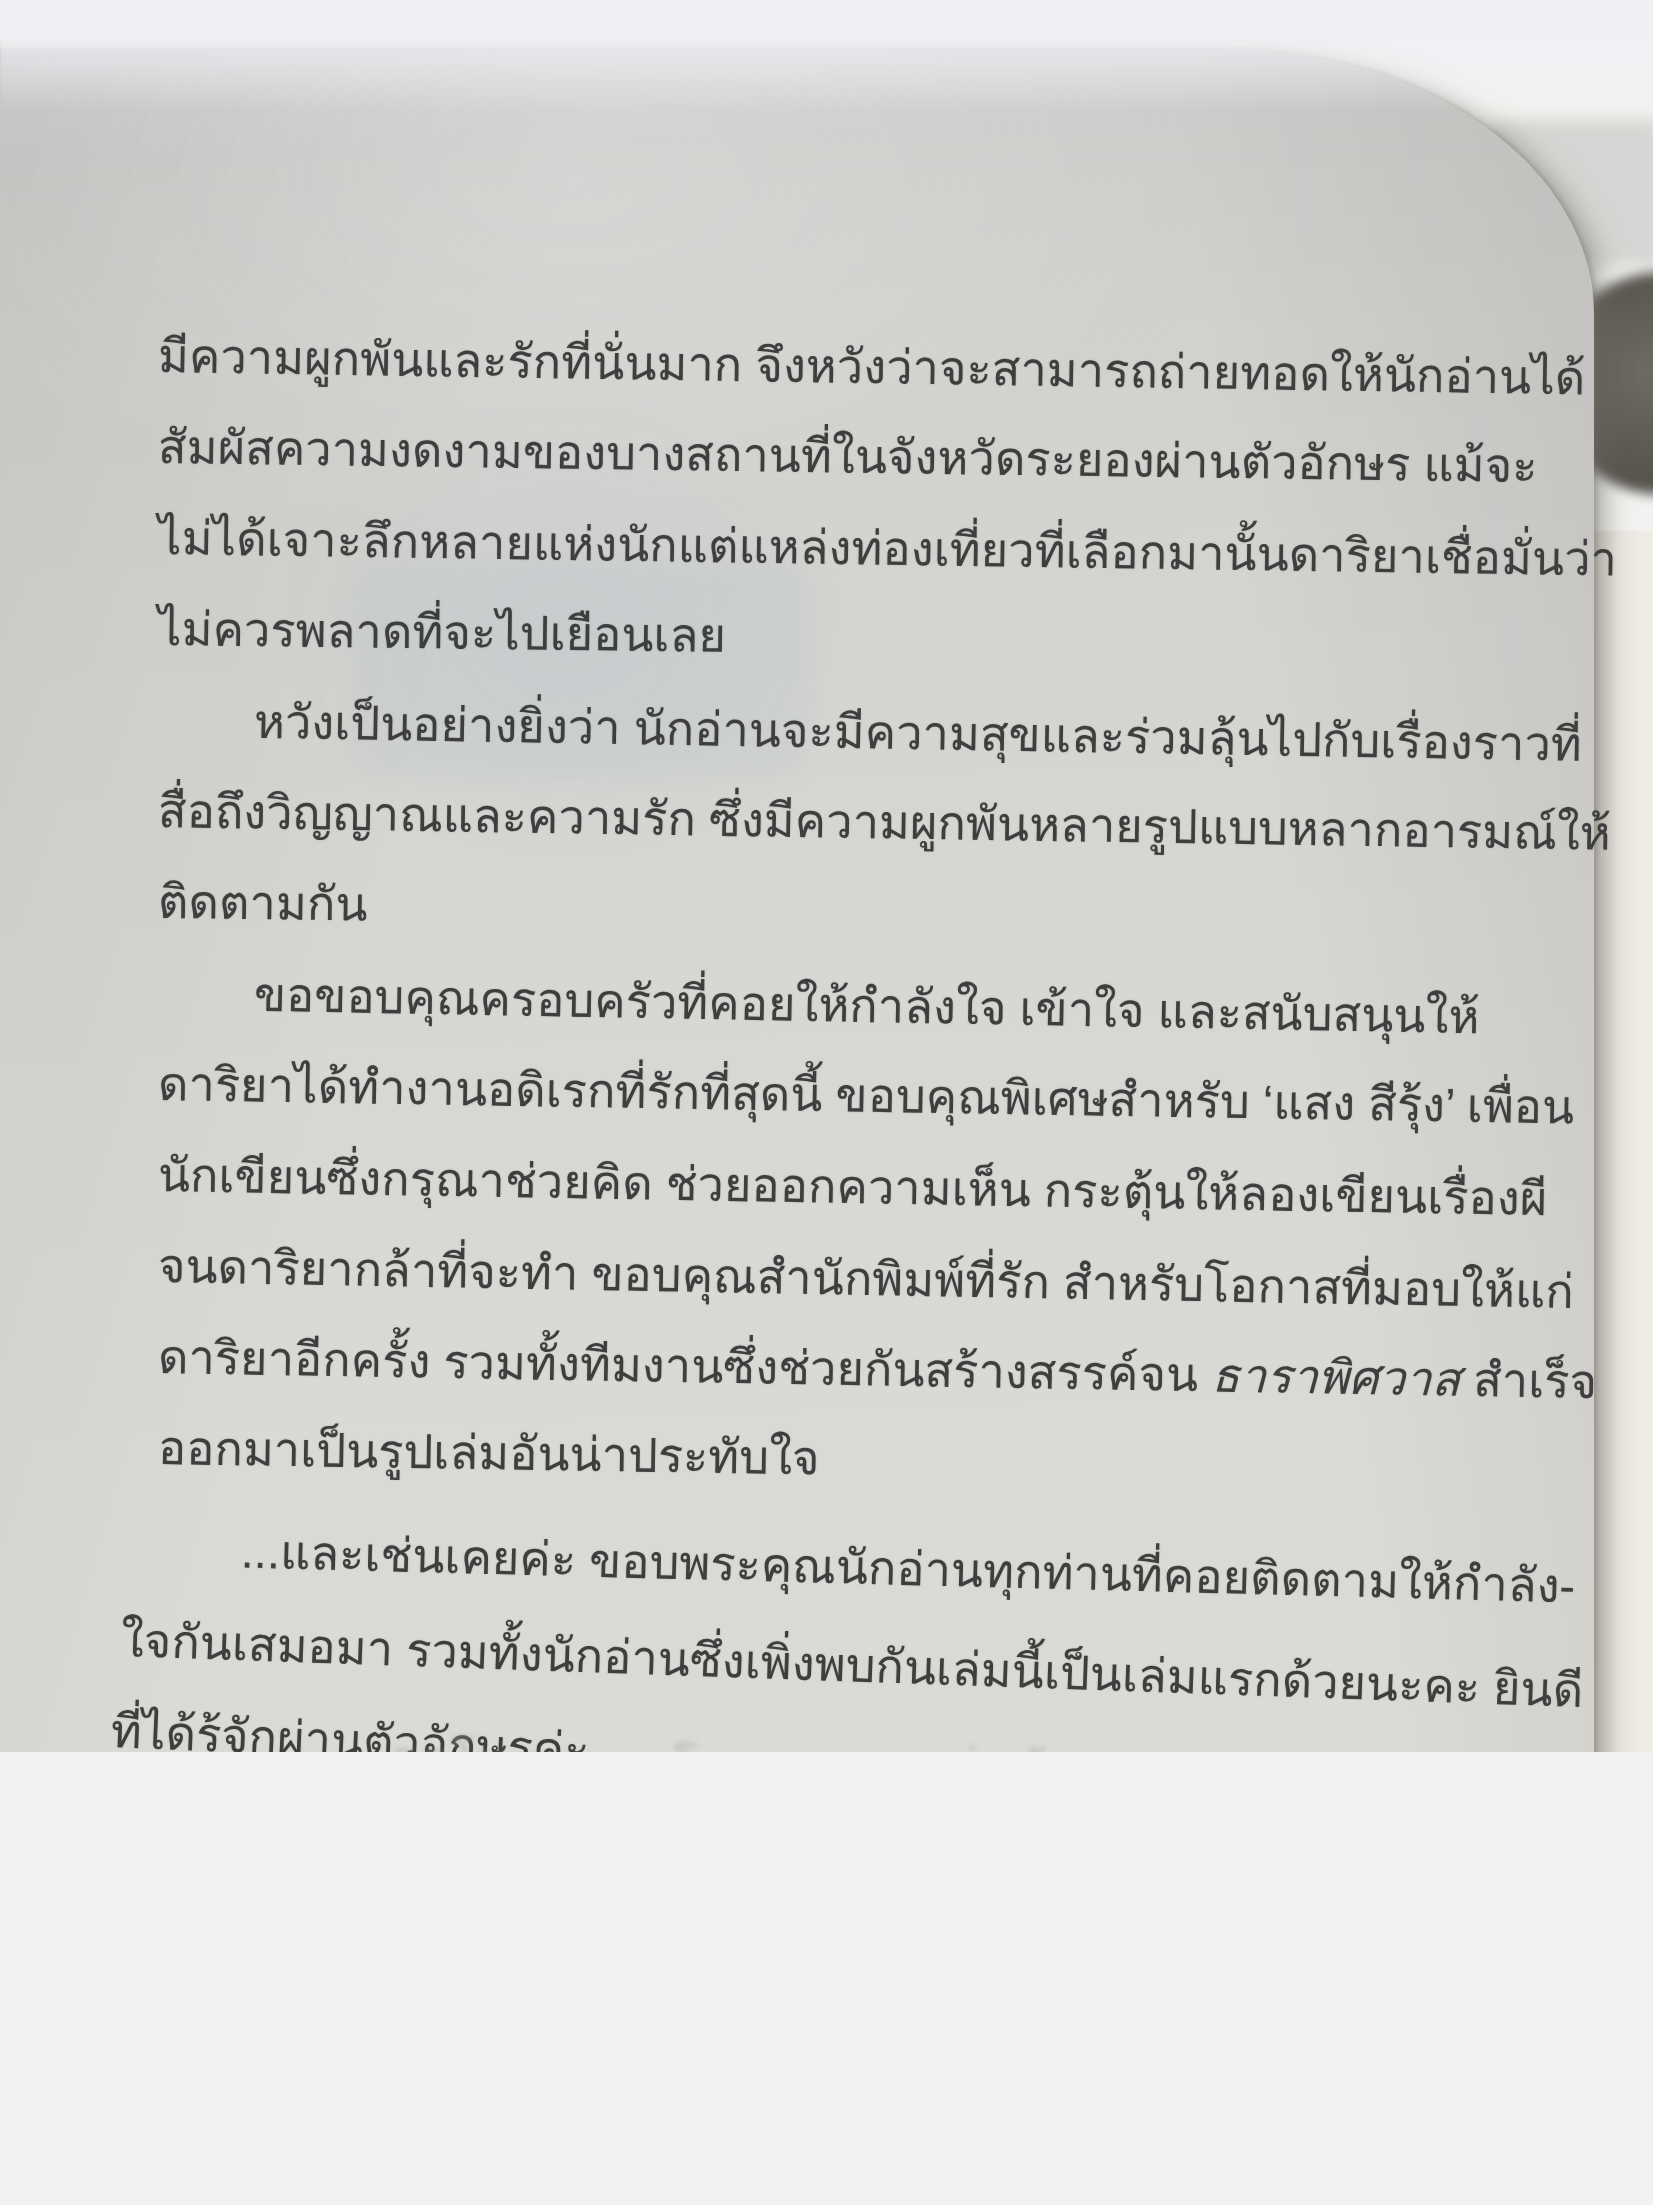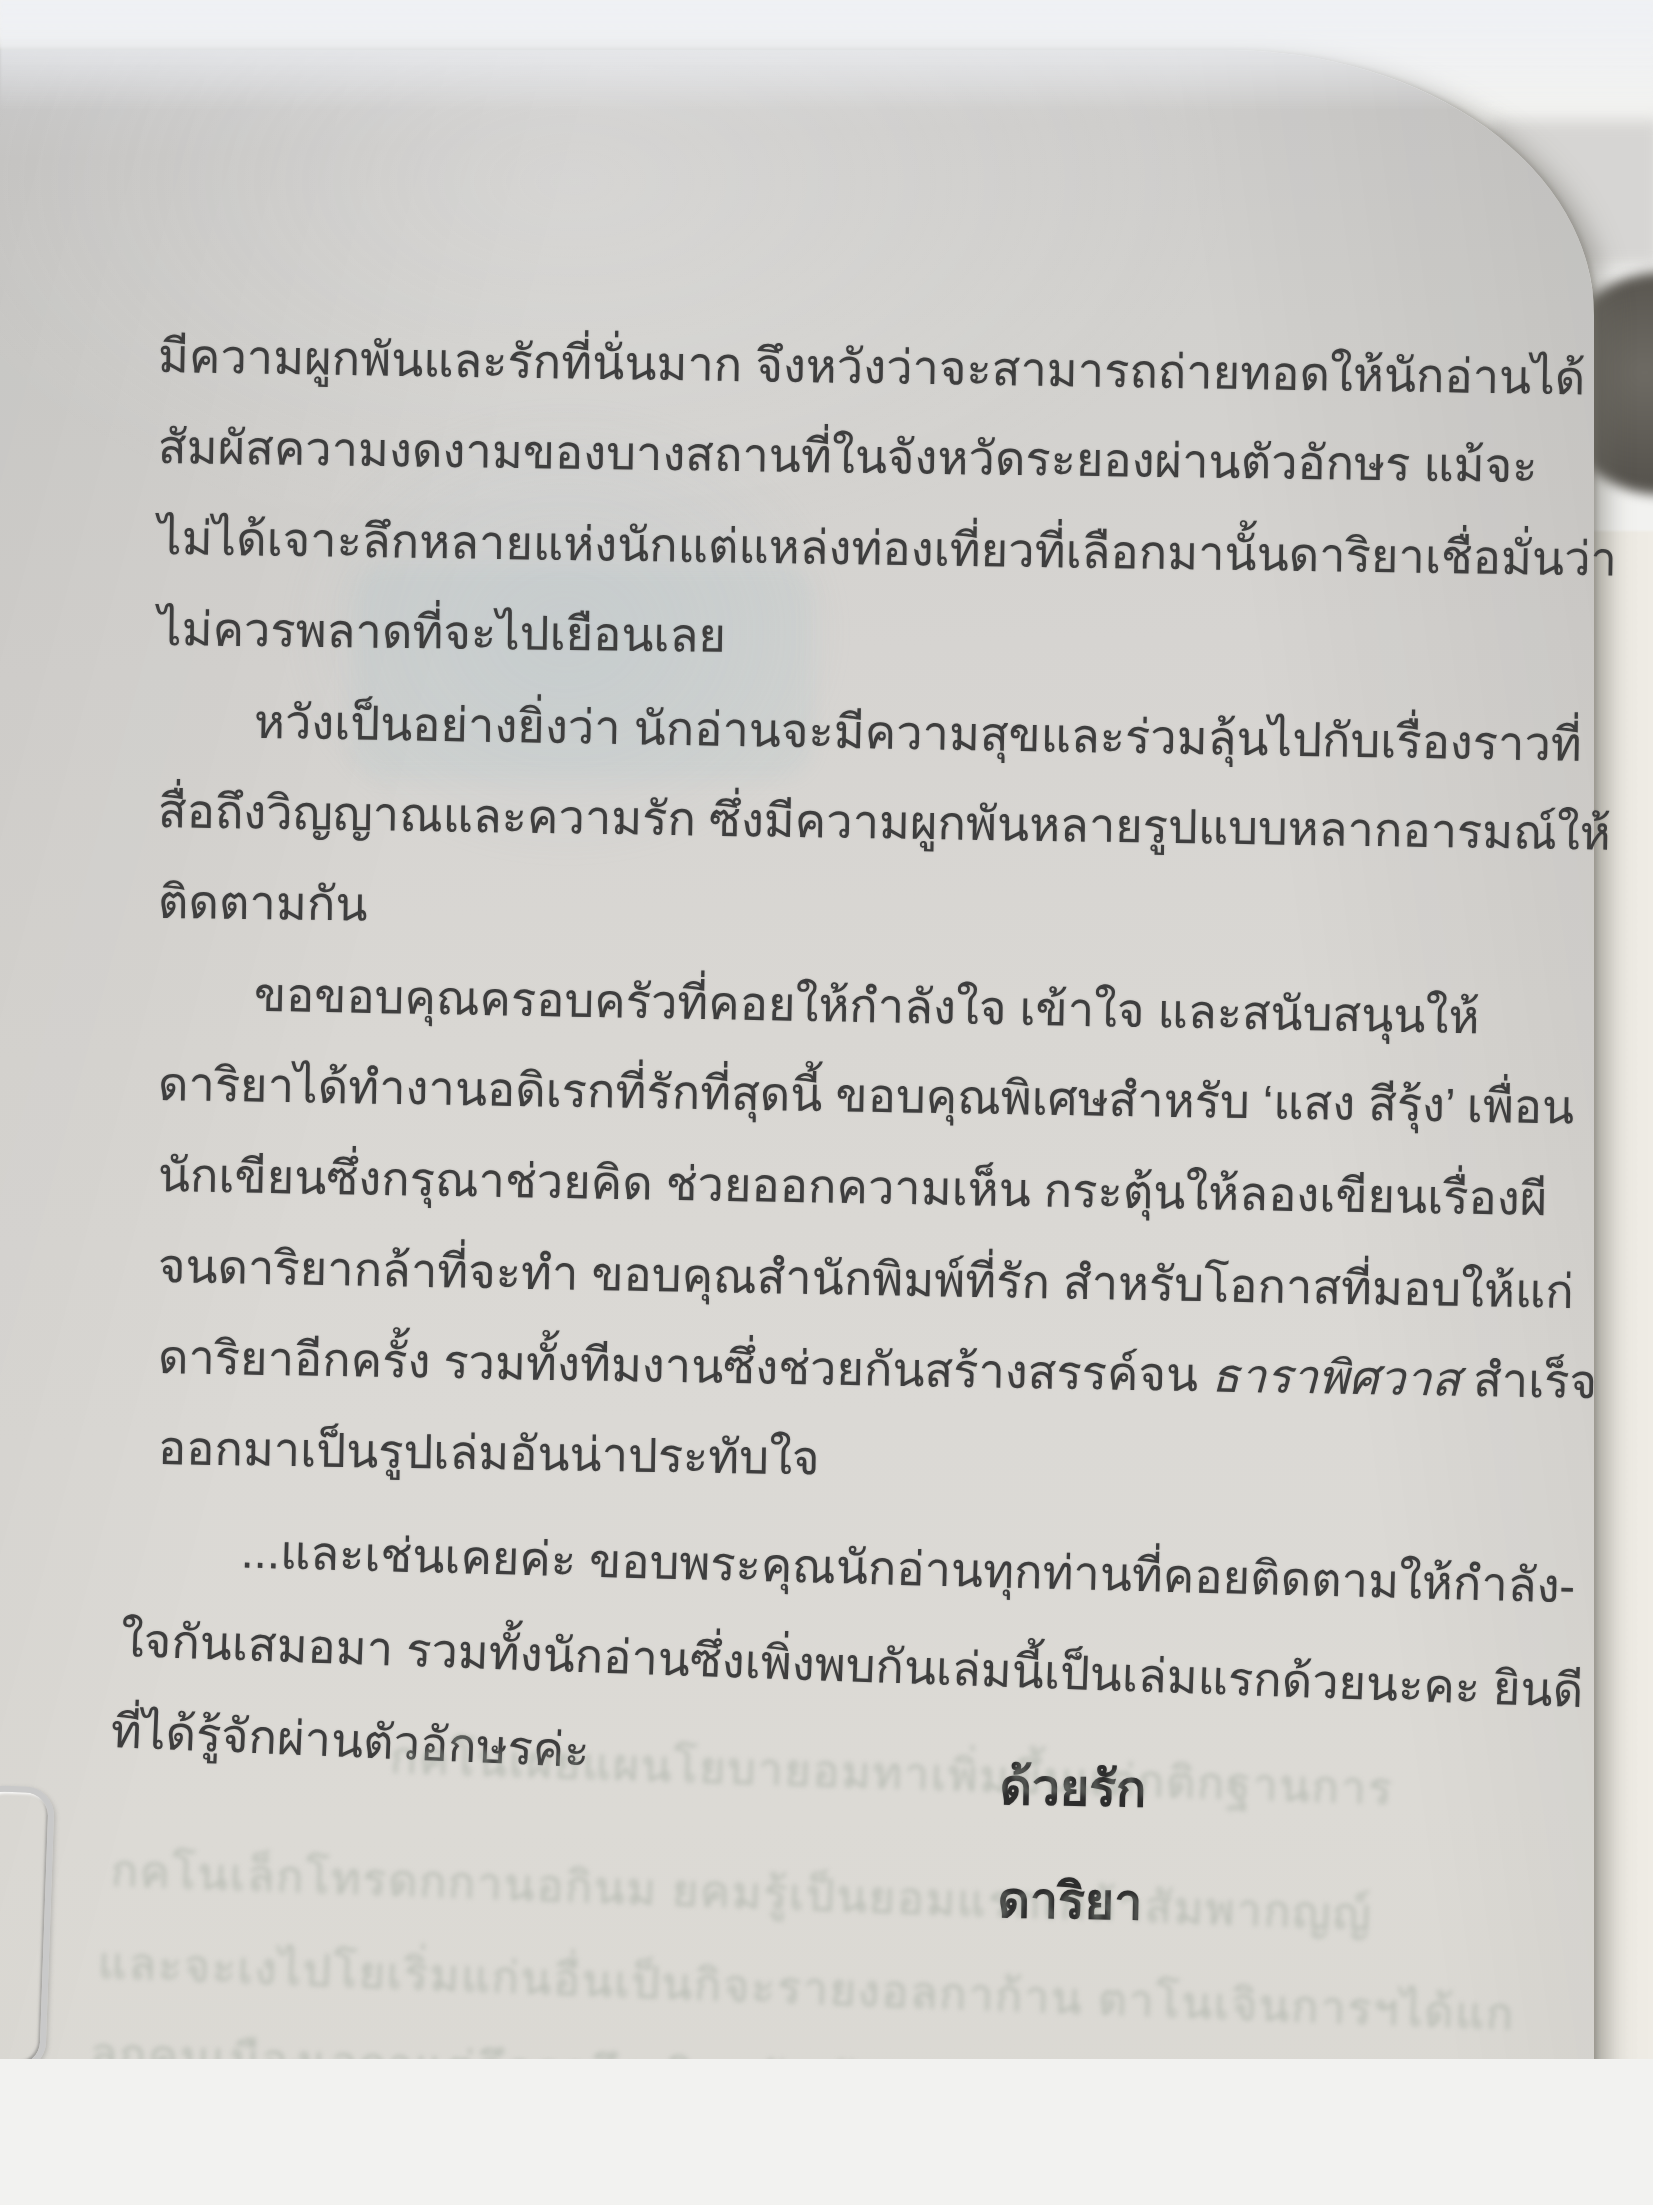--- a/index.html
+++ b/index.html
@@ -1,17 +1,17 @@
 <!DOCTYPE html>
 <html style="font-size:13.7px"><head>
 <meta charset="utf-8">
 <style>
   html,body{margin:0;padding:0;width:1654px;height:2205px;overflow:hidden;
     background:#f2f2f0;font-family:"Liberation Sans","DejaVu Sans",sans-serif;}
-  #stage{position:absolute;inset:0;width:1654px;height:2059px;overflow:hidden;}
+  #stage{position:absolute;inset:0;width:1654px;height:1752px;overflow:hidden;}
 
   
   .bg-band{position:absolute;left:1490px;top:120px;width:171px;height:146px;
     background:#d6d5d3;filter:blur(7.7px);}
   .bg-dark-circle{position:absolute;left:1551px;top:272px;width:223px;height:223px;
     border-radius:50%;filter:blur(6px);
     background:radial-gradient(circle at 42% 45%, #6e6b64 0%, #595650 55%, #4e4b46 100%);}
   .fore-edge{position:absolute;left:1585px;top:531px;width:77px;height:1674px;
     background:linear-gradient(90deg,#dedbd3 0%,#ece9e2 45%,#f0ede6 100%);filter:blur(1.3px);}
 

